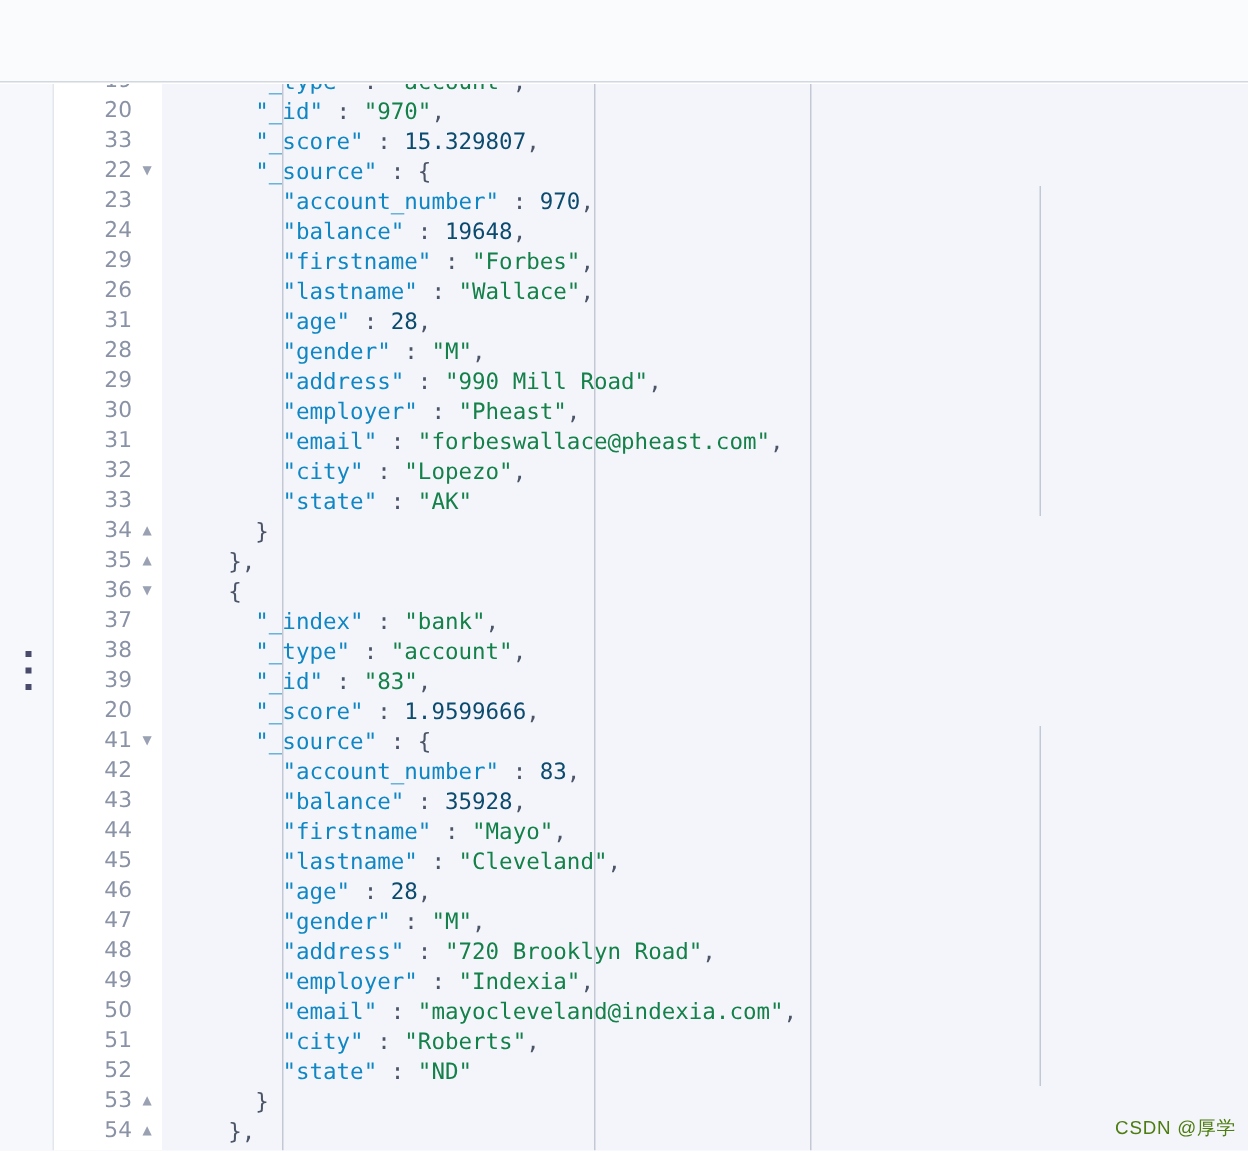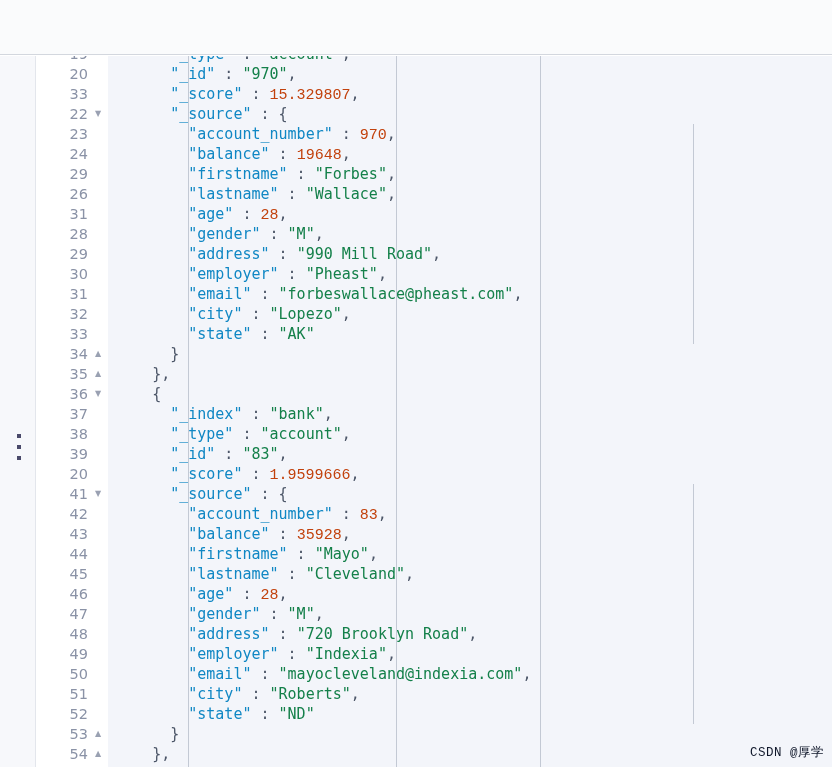--- a/index.html
+++ b/index.html
@@ -118,31 +118,31 @@
   .guide {
     position: absolute;
     top: 0;
     width: 1px;
     background: #c3c9d4;
   }
 
   
   .k  { color: #1087c4; }   
   .s  { color: #14804a; }   
-  .n  { color: #c2410c; font-family: Liberation Mono, monospace; }   
+  .n  { color: #0c4a6e; }   
   .p  { color: #4b5567; }   
 
   
   #watermark {
     position: absolute;
     right: 8px;
     bottom: 6px;
-    font-family: Liberation Mono, monospace;
+    font-family: Liberation Sans, sans-serif;
     font-size: 12.5px;
-    color: #0f172a;
+    color: #4d7c0f;
     letter-spacing: .5px;
     user-select: none;
   }
 </style>
 </head>
 <body>
 
 <div id="top-strip"></div>
 
 <div id="editor">

